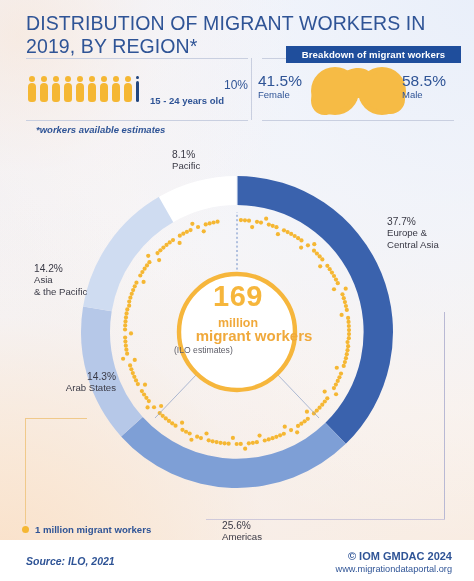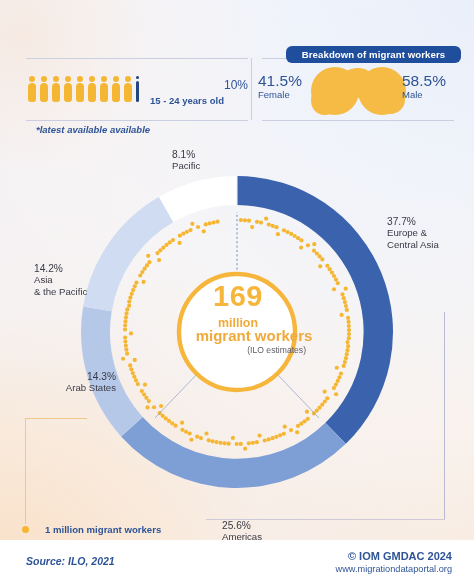--- a/index.html
+++ b/index.html
@@ -55,21 +55,21 @@
   .pct-10-sub{position:absolute;left:150px;top:95px;width:98px;text-align:left;
     color:#2f5496;font-size:9.5px;font-weight:bold;line-height:12px;}
 
   .note{position:absolute;left:36px;top:124px;color:#2f5496;
     font-size:9.5px;font-style:italic;font-weight:bold;}
 
   
   .bd-banner{
     position:absolute;left:286px;top:46px;width:175px;height:17px;
     background:#1f4e9c;color:#ffffff;font-size:9.6px;font-weight:bold;
-    display:flex;align-items:center;justify-content:center;letter-spacing:.1px;border-radius:6px;
+    display:flex;align-items:center;justify-content:center;letter-spacing:.1px;
   }
   .bd-left{position:absolute;left:258px;top:72px;width:58px;text-align:left;}
   .bd-right{position:absolute;left:402px;top:72px;width:62px;text-align:left;}
   .bd-num{color:#2f5496;font-size:15.5px;line-height:17px;}
   .bd-lbl{color:#2f5496;font-size:9.5px;line-height:12px;}
   .peanut{position:absolute;left:310px;top:66px;width:96px;height:50px;}
 
   
   .donutwrap{position:absolute;left:80px;top:158px;width:314px;height:348px;}
   svg.donut{position:absolute;left:0;top:0;}
@@ -85,25 +85,25 @@
 
   
   .center-num{
     position:absolute;left:187px;top:279px;width:102px;text-align:center;
     color:#f6b63c;font-size:29px;font-weight:bold;line-height:34px;letter-spacing:.5px;
   }
   .center-l1{position:absolute;left:187px;top:316px;width:102px;text-align:center;
     color:#f0a93b;font-size:12.4px;font-weight:bold;line-height:14px;}
   .center-l2{position:absolute;left:177px;top:329px;width:122px;text-align:center;
     color:#f0a93b;font-size:15px;font-weight:bold;line-height:14px;margin-left:16px;}
-  .center-l3{position:absolute;left:204px;top:345px;width:102px;text-align:right;
+  .center-l3{position:absolute;left:174px;top:345px;width:102px;text-align:left;
     color:#5c5c66;font-size:8.6px;line-height:10px;}
 
   
-  .legend{position:absolute;left:22px;top:524px;display:flex;align-items:center;gap:16px;}
+  .legend{position:absolute;left:22px;top:524px;display:flex;align-items:center;gap:6px;}
   .legend-dot{width:7px;height:7px;border-radius:50%;background:#f5b733;}
   .legend-txt{color:#2f5496;font-size:9.6px;font-weight:bold;}
   .legend-stem{position:absolute;left:25px;top:418px;width:1px;height:106px;background:#f0c98a;}
   .legend-top{position:absolute;left:25px;top:418px;width:62px;height:1px;background:#f0c98a;}
 
   
   .frameline{position:absolute;background:#d9d3e2;}
   .fl-right{left:444px;top:312px;width:1.3px;height:208px;background:#b9b9d4;}
   .fl-bot{left:206px;top:519px;width:239px;height:1px;background:#cfc9da;}
 
@@ -115,20 +115,21 @@
     color:#2f5496;font-size:11px;font-weight:bold;}
   .url{position:absolute;left:250px;top:564px;width:202px;text-align:right;
     color:#2f5496;font-size:9.2px;}
 </style>
 </head>
 <body>
 
 <div id="poster">
 
   <div class="header">
+    <div class="title">DISTRIBUTION OF MIGRANT WORKERS IN 2019, BY REGION*</div>
 
     <div class="hrule r1"></div>
     <div class="hrule r2"></div>
     <div class="vrule"></div>
     <div class="hrule r3"></div>
     <div class="hrule r4"></div>
 
     <div class="people">
       <div class="person">
           <div class="head"></div>
@@ -168,21 +169,21 @@
         </div>
       <div class="person blue">
           <div class="head"></div>
           <div class="body"></div>
         </div>
     </div>
 
     <div class="pct-10">10%</div>
     <div class="pct-10-sub">15 - 24 years old</div>
 
-    <div class="note">*latest available available</div>
+    <div class="note">*workers available estimates</div>
 
     <div class="bd-banner">Breakdown of migrant workers</div>
 
     <div class="bd-left">
       <div class="bd-num">41.5%</div>
       <div class="bd-lbl">Female</div>
     </div>
 
     <svg class="peanut" viewBox="0 0 96 50">
       <path d="M26,25 C26,11 35,2 48.5,2 C56,2 61,6 65,11 C69,16 74,19 80.5,19 C89,19 95,25.8 95,33.5

